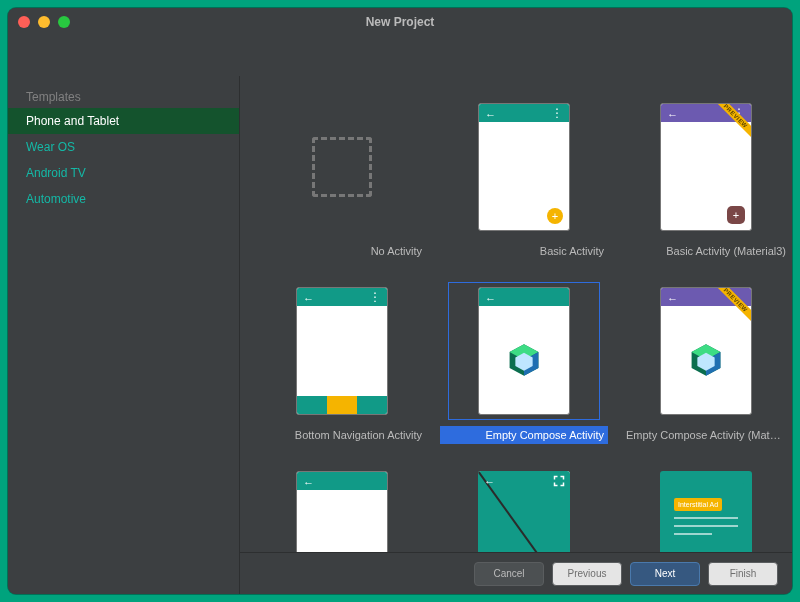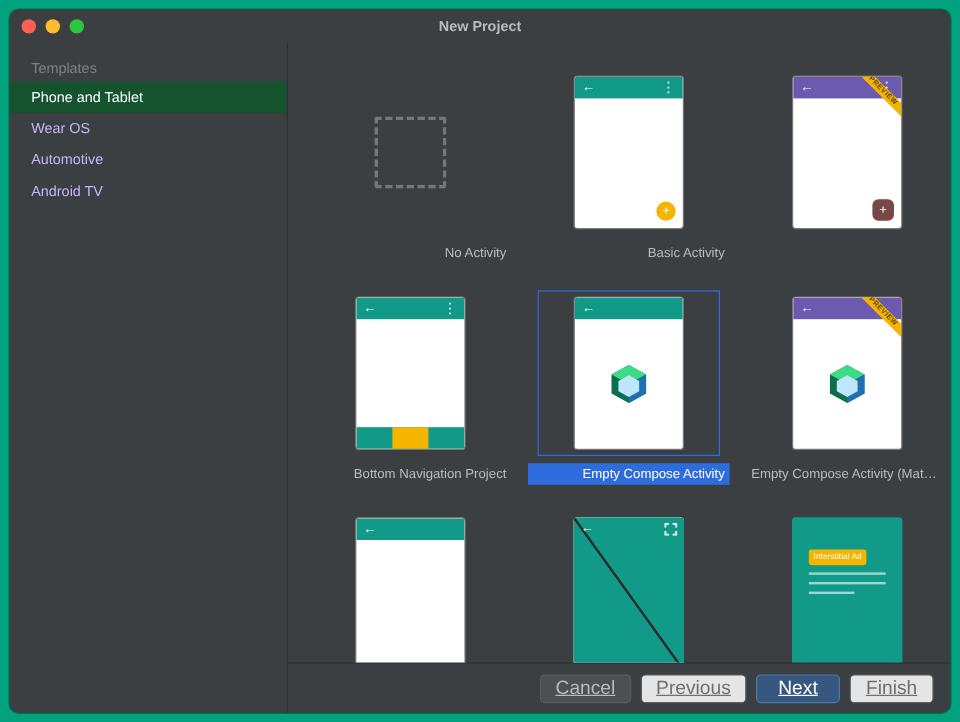--- a/index.html
+++ b/index.html
@@ -6,20 +6,21 @@
   html, body { width: 800px; height: 602px; overflow: hidden; font-family: -apple-system, "Helvetica Neue", Arial, sans-serif; }
   body { background: #00a37d; padding: 8px; border-radius: 6px; }
 
   .window {
     width: 784px; height: 586px;
     background: #3c3f41;
     border-radius: 8px;
     display: flex; flex-direction: column;
     overflow: hidden;
     box-shadow: 0 0 0 1px rgba(0,0,0,.3);
+    gap: 40px;
   }
 
   .titlebar {
     height: 28px;
     display: flex; align-items: center;
     padding: 0 10px;
     background: #3c3f41;
     position: relative;
   }
   .traffic { display: flex; gap: 8px; }
@@ -42,21 +43,21 @@
     background: #3c3f41;
     border-right: 1px solid #2d2f30;
     padding-top: 8px;
   }
   .sidebar-heading {
     color: #808080;
     font-size: 12px;
     padding: 6px 18px 4px;
   }
   .sidebar-item {
-    color: #c4b5fd;
+    color: #14b8a6;
     font-size: 12px;
     padding: 6px 18px;
     cursor: default;
   }
   .sidebar-item.selected {
     background: #14532d;
     color: #ffffff;
   }
 
   .main {
@@ -175,24 +176,23 @@
     height: 42px;
     border-top: 1px solid #2d2f30;
     display: flex; align-items: center; justify-content: flex-end;
     gap: 8px; padding: 0 14px;
     background: #3c3f41;
   }
   .btn {
     min-width: 70px; height: 24px;
     border-radius: 4px; border: 1px solid #5a5d5f;
     background: #4c5052; color: #bbbbbb;
-    font-size: 16px;
+    font-size: 10px;
     display: flex; align-items: center; justify-content: center;
     padding: 0 12px;
-    text-decoration: underline;
   }
   .btn.primary { background: #365880; border-color: #4a79ac; color: #fff; }
   .btn.disabled { color: #6f6f6f; background: #e5e5e5; }
 </style>
 </head>
 <body>
 
 <div class="window">
 
   <div class="titlebar">
@@ -203,22 +203,22 @@
     </div>
     <div class="title">New Project</div>
   </div>
 
   <div class="body">
 
     <div class="sidebar">
       <div class="sidebar-heading">Templates</div>
       <div class="sidebar-item selected">Phone and Tablet</div>
       <div class="sidebar-item">Wear OS</div>
+      <div class="sidebar-item">Android TV</div>
       <div class="sidebar-item">Automotive</div>
-      <div class="sidebar-item">Android TV</div>
     </div>
 
     <div class="main">
       <div class="gallery">
         <div class="grid">
 
           <div class="cell">
             <div class="thumb-box">
               <div class="dashed"></div>
             </div>
@@ -250,39 +250,40 @@
                   <span class="menu"></span>
                 </div>
                 <div class="body-area">
                   <div class="fab brown">
                       <span>+</span>
                     </div>
                 </div>
                 <div class="preview-ribbon">PREVIEW</div>
               </div>
             </div>
+            <div class="label">Basic Activity (Material3)</div>
           </div>
 
           <div class="cell">
             <div class="thumb-box">
               <div class="phone">
                 <div class="appbar teal">
                   <span class="back"></span>
                   <span class="menu"></span>
                 </div>
                 <div class="body-area">
                   <div class="bottom-nav">
                     <div class="tab"></div>
                       <div class="tab active"></div>
                       <div class="tab"></div>
                   </div>
                 </div>
               </div>
             </div>
-            <div class="label">Bottom Navigation Project</div>
+            <div class="label">Bottom Navigation Activity</div>
           </div>
 
           <div class="cell selected">
             <div class="thumb-box">
               <div class="phone">
                 <div class="appbar teal">
                     <span class="back"></span>
                     <span></span>
                   </div>
                 <div class="body-area">

